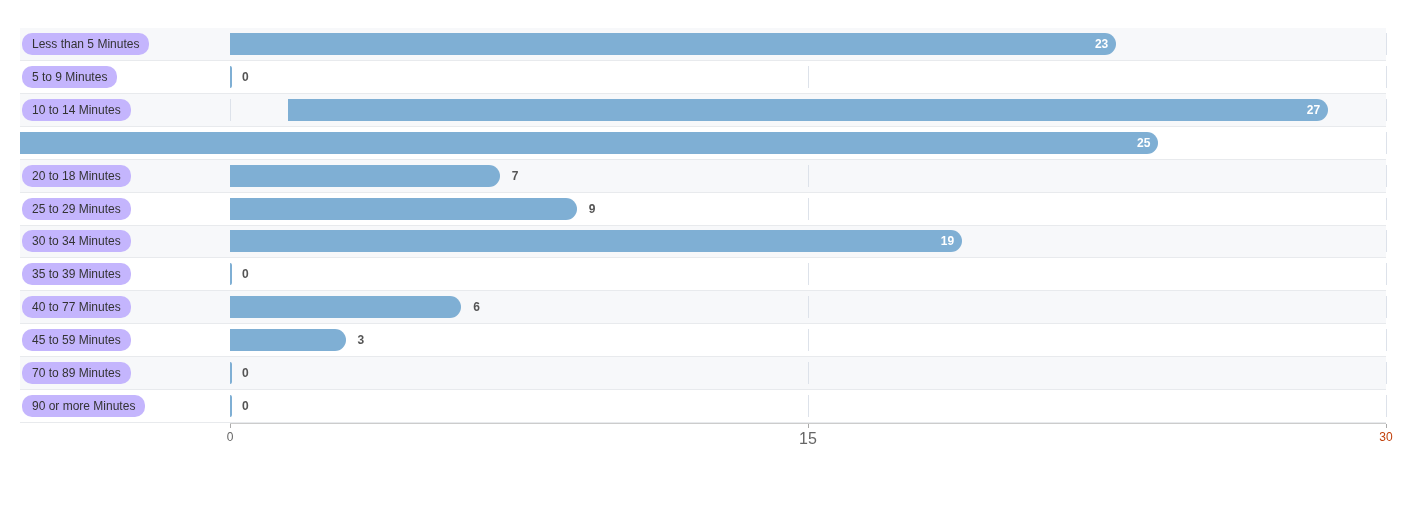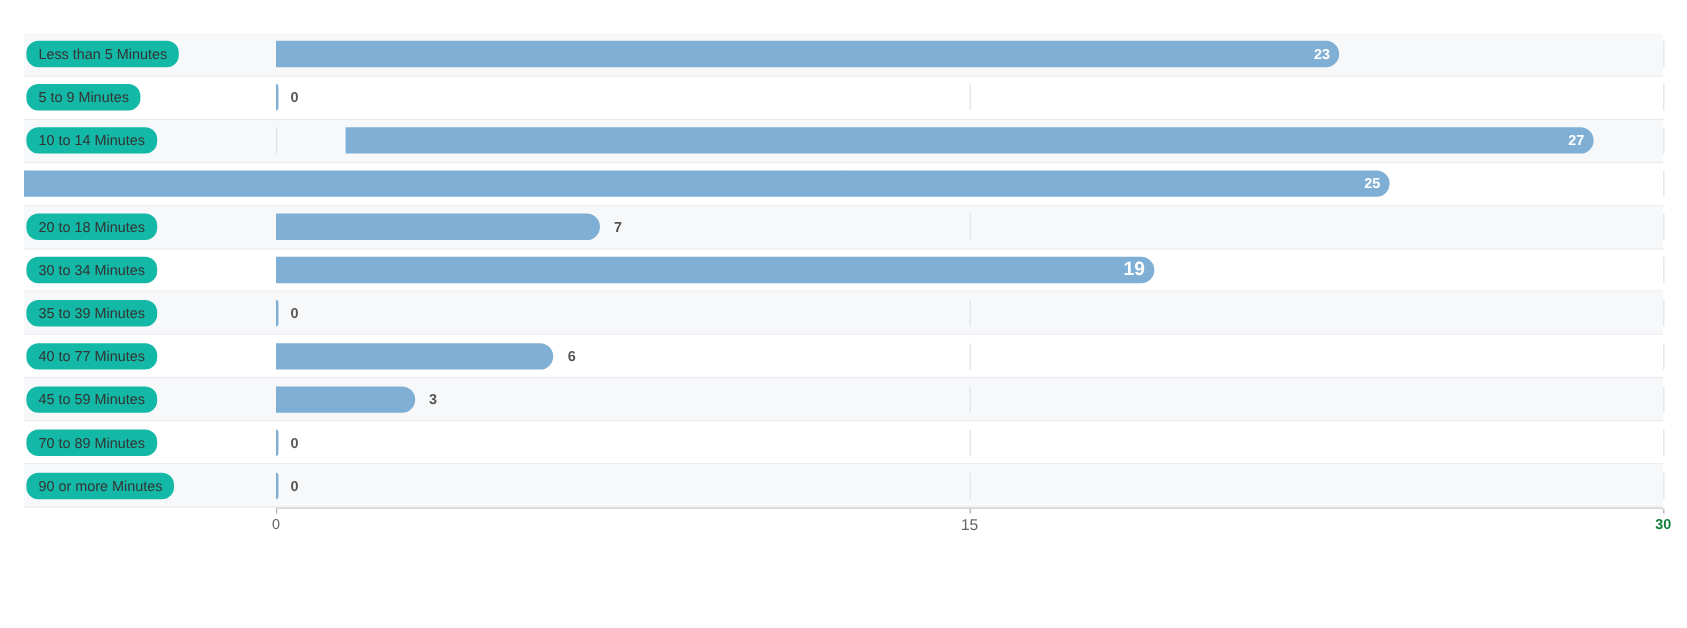--- a/index.html
+++ b/index.html
@@ -83,21 +83,21 @@
       right: 8px;
     }
     .bar-value.outside {
       color: #555;
       position: absolute;
       left: calc(100% + 6px);
     }
     
     .label-pill {
       display: inline-block;
-      background: #14b8a6;
+      background: #c4b5fd;
       border-radius: 10px;
       padding: 4px 10px;
       font-size: 12px;
       color: #333;
       margin-right: 6px;
       white-space: nowrap;
     }
     .row-label-area {
       width: 210px;
       min-width: 210px;
@@ -177,28 +177,40 @@
           <div class="bar-track" style="position: relative;">
             <div style="position: absolute; top: 0px; bottom: 0px; left: 0%; width: 1px; background: rgb(221, 226, 234); z-index: 0;"></div>
             <div style="position: absolute; top: 0px; bottom: 0px; left: 50%; width: 1px; background: rgb(221, 226, 234); z-index: 0;"></div>
             <div style="position: absolute; top: 0px; bottom: 0px; left: 100%; width: 1px; background: rgb(221, 226, 234); z-index: 0;"></div>
             <div class="bar-fill" style="width: 23.3333%; z-index: 1; position: relative;"></div>
             <span class="bar-value outside" style="color: rgb(85, 85, 85); position: absolute; left: calc(23.3333% + 6px); font-size: 12px; font-weight: bold; top: 50%; transform: translateY(-50%); z-index: 2;">7</span>
           </div>
         </div>
         <div class="bar-row">
           <div class="row-label-area">
+            <span class="label-pill">25 to 29 Minutes</span>
+          </div>
+          <div class="bar-track" style="position: relative;">
+            <div style="position: absolute; top: 0px; bottom: 0px; left: 0%; width: 1px; background: rgb(221, 226, 234); z-index: 0;"></div>
+            <div style="position: absolute; top: 0px; bottom: 0px; left: 50%; width: 1px; background: rgb(221, 226, 234); z-index: 0;"></div>
+            <div style="position: absolute; top: 0px; bottom: 0px; left: 100%; width: 1px; background: rgb(221, 226, 234); z-index: 0;"></div>
+            <div class="bar-fill" style="width: 30%; z-index: 1; position: relative;"></div>
+            <span class="bar-value outside" style="color: rgb(85, 85, 85); position: absolute; left: calc(30% + 6px); font-size: 12px; font-weight: bold; top: 50%; transform: translateY(-50%); z-index: 2;">9</span>
+          </div>
+        </div>
+        <div class="bar-row">
+          <div class="row-label-area">
             <span class="label-pill">30 to 34 Minutes</span>
           </div>
           <div class="bar-track" style="position: relative;">
             <div style="position: absolute; top: 0px; bottom: 0px; left: 0%; width: 1px; background: rgb(221, 226, 234); z-index: 0;"></div>
             <div style="position: absolute; top: 0px; bottom: 0px; left: 50%; width: 1px; background: rgb(221, 226, 234); z-index: 0;"></div>
             <div style="position: absolute; top: 0px; bottom: 0px; left: 100%; width: 1px; background: rgb(221, 226, 234); z-index: 0;"></div>
             <div class="bar-fill" style="width: 63.3333%; z-index: 1; position: relative;">
-              <span class="bar-value inside" style="color: rgb(255, 255, 255); position: absolute; right: 8px; font-size: 16px; font-weight: bold;">19</span>
+              <span class="bar-value inside" style="color: rgb(255, 255, 255); position: absolute; right: 8px; font-size: 12px; font-weight: bold;">19</span>
             </div>
           </div>
         </div>
         <div class="bar-row">
           <div class="row-label-area">
             <span class="label-pill">35 to 39 Minutes</span>
           </div>
           <div class="bar-track" style="position: relative;">
             <div style="position: absolute; top: 0px; bottom: 0px; left: 0%; width: 1px; background: rgb(221, 226, 234); z-index: 0;"></div>
             <div style="position: absolute; top: 0px; bottom: 0px; left: 50%; width: 1px; background: rgb(221, 226, 234); z-index: 0;"></div>
@@ -252,19 +264,19 @@
             <div style="position: absolute; top: 0px; bottom: 0px; left: 50%; width: 1px; background: rgb(221, 226, 234); z-index: 0;"></div>
             <div style="position: absolute; top: 0px; bottom: 0px; left: 100%; width: 1px; background: rgb(221, 226, 234); z-index: 0;"></div>
             <div class="bar-fill" style="width: 0%; z-index: 1; position: relative;"></div>
             <span class="bar-value outside" style="color: rgb(85, 85, 85); position: absolute; left: calc(0% + 6px); font-size: 12px; font-weight: bold; top: 50%; transform: translateY(-50%); z-index: 2;">0</span>
           </div>
         </div>
       </div>
     <div class="x-axis" id="x-axis" style="height:30px; position:relative; margin-left:210px;">
     <span style="position: absolute; left: 0%; transform: translateX(-50%); font-size: 12px; color: rgb(102, 102, 102); top: 6px;">0</span>
         <div style="position: absolute; left: 0%; top: 0px; height: 4px; width: 1px; background: rgb(170, 170, 170);"></div>
-        <span style="position: absolute; left: 50%; transform: translateX(-50%); font-size: 13px; color: rgb(102, 102, 102); top: 6px;">15</span>
+        <span style="position: absolute; left: 50%; transform: translateX(-50%); font-size: 16px; color: rgb(102, 102, 102); top: 6px;">15</span>
         <div style="position: absolute; left: 50%; top: 0px; height: 4px; width: 1px; background: rgb(170, 170, 170);"></div>
-        <span style="position: absolute; left: 100%; transform: translateX(-50%); font-size: 12px; color: #15803d; top: 6px; font-weight: bold;">30</span>
+        <span style="position: absolute; left: 100%; transform: translateX(-50%); font-size: 12px; color: #c2410c; top: 6px;">30</span>
         <div style="position: absolute; left: 100%; top: 0px; height: 4px; width: 1px; background: rgb(170, 170, 170);"></div>
       </div>
   </div>
 </div>
 
 </body></html>

